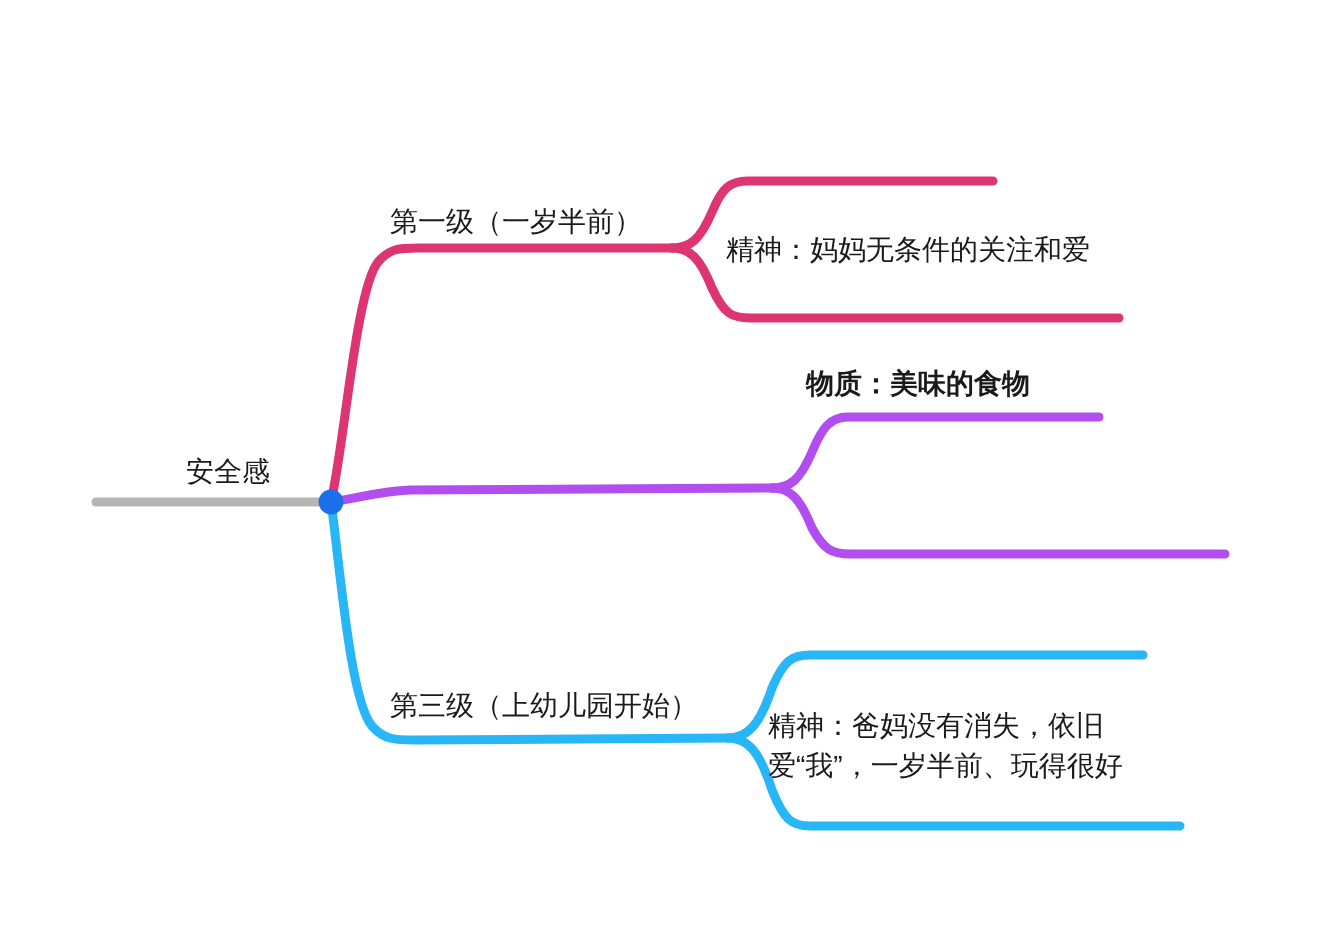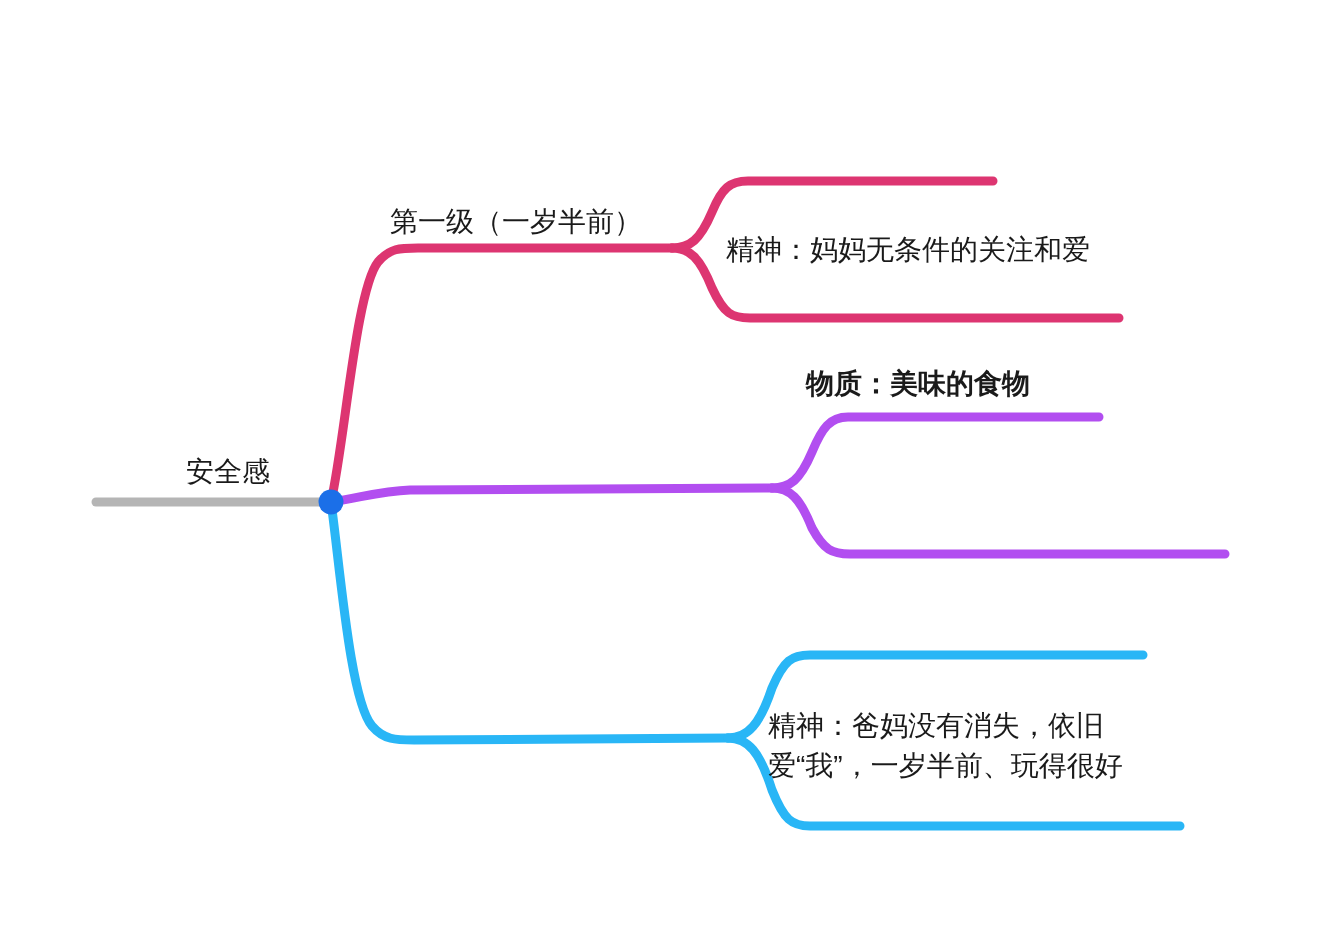--- a/index.html
+++ b/index.html
@@ -72,17 +72,18 @@
 
   <div class="node-label lvl1-label" style="left:390px; top:194px; width:300px;margin-top:8px;">第一级（一岁半前）</div>
 
 
   <div class="node-label lvl2-label" style="left:726px; top:230px; width:378px;">精神：妈妈无条件的关注和爱</div>
 
 
   <div class="node-label lvl2-label" style="left:806px; top:364px; width:320px;font-weight:bold;">物质：美味的食物</div>
 
 
+  <div class="node-label lvl1-label" style="left:390px; top:686px; width:340px;">第三级（上幼儿园开始）</div>
 
 
   <div class="node-label lvl2-label" style="left:768px; top:706px; width:382px;">精神：爸妈没有消失，依旧爱“我”，一岁半前、玩得很好</div>
 
 </div>
 
 </body></html>

